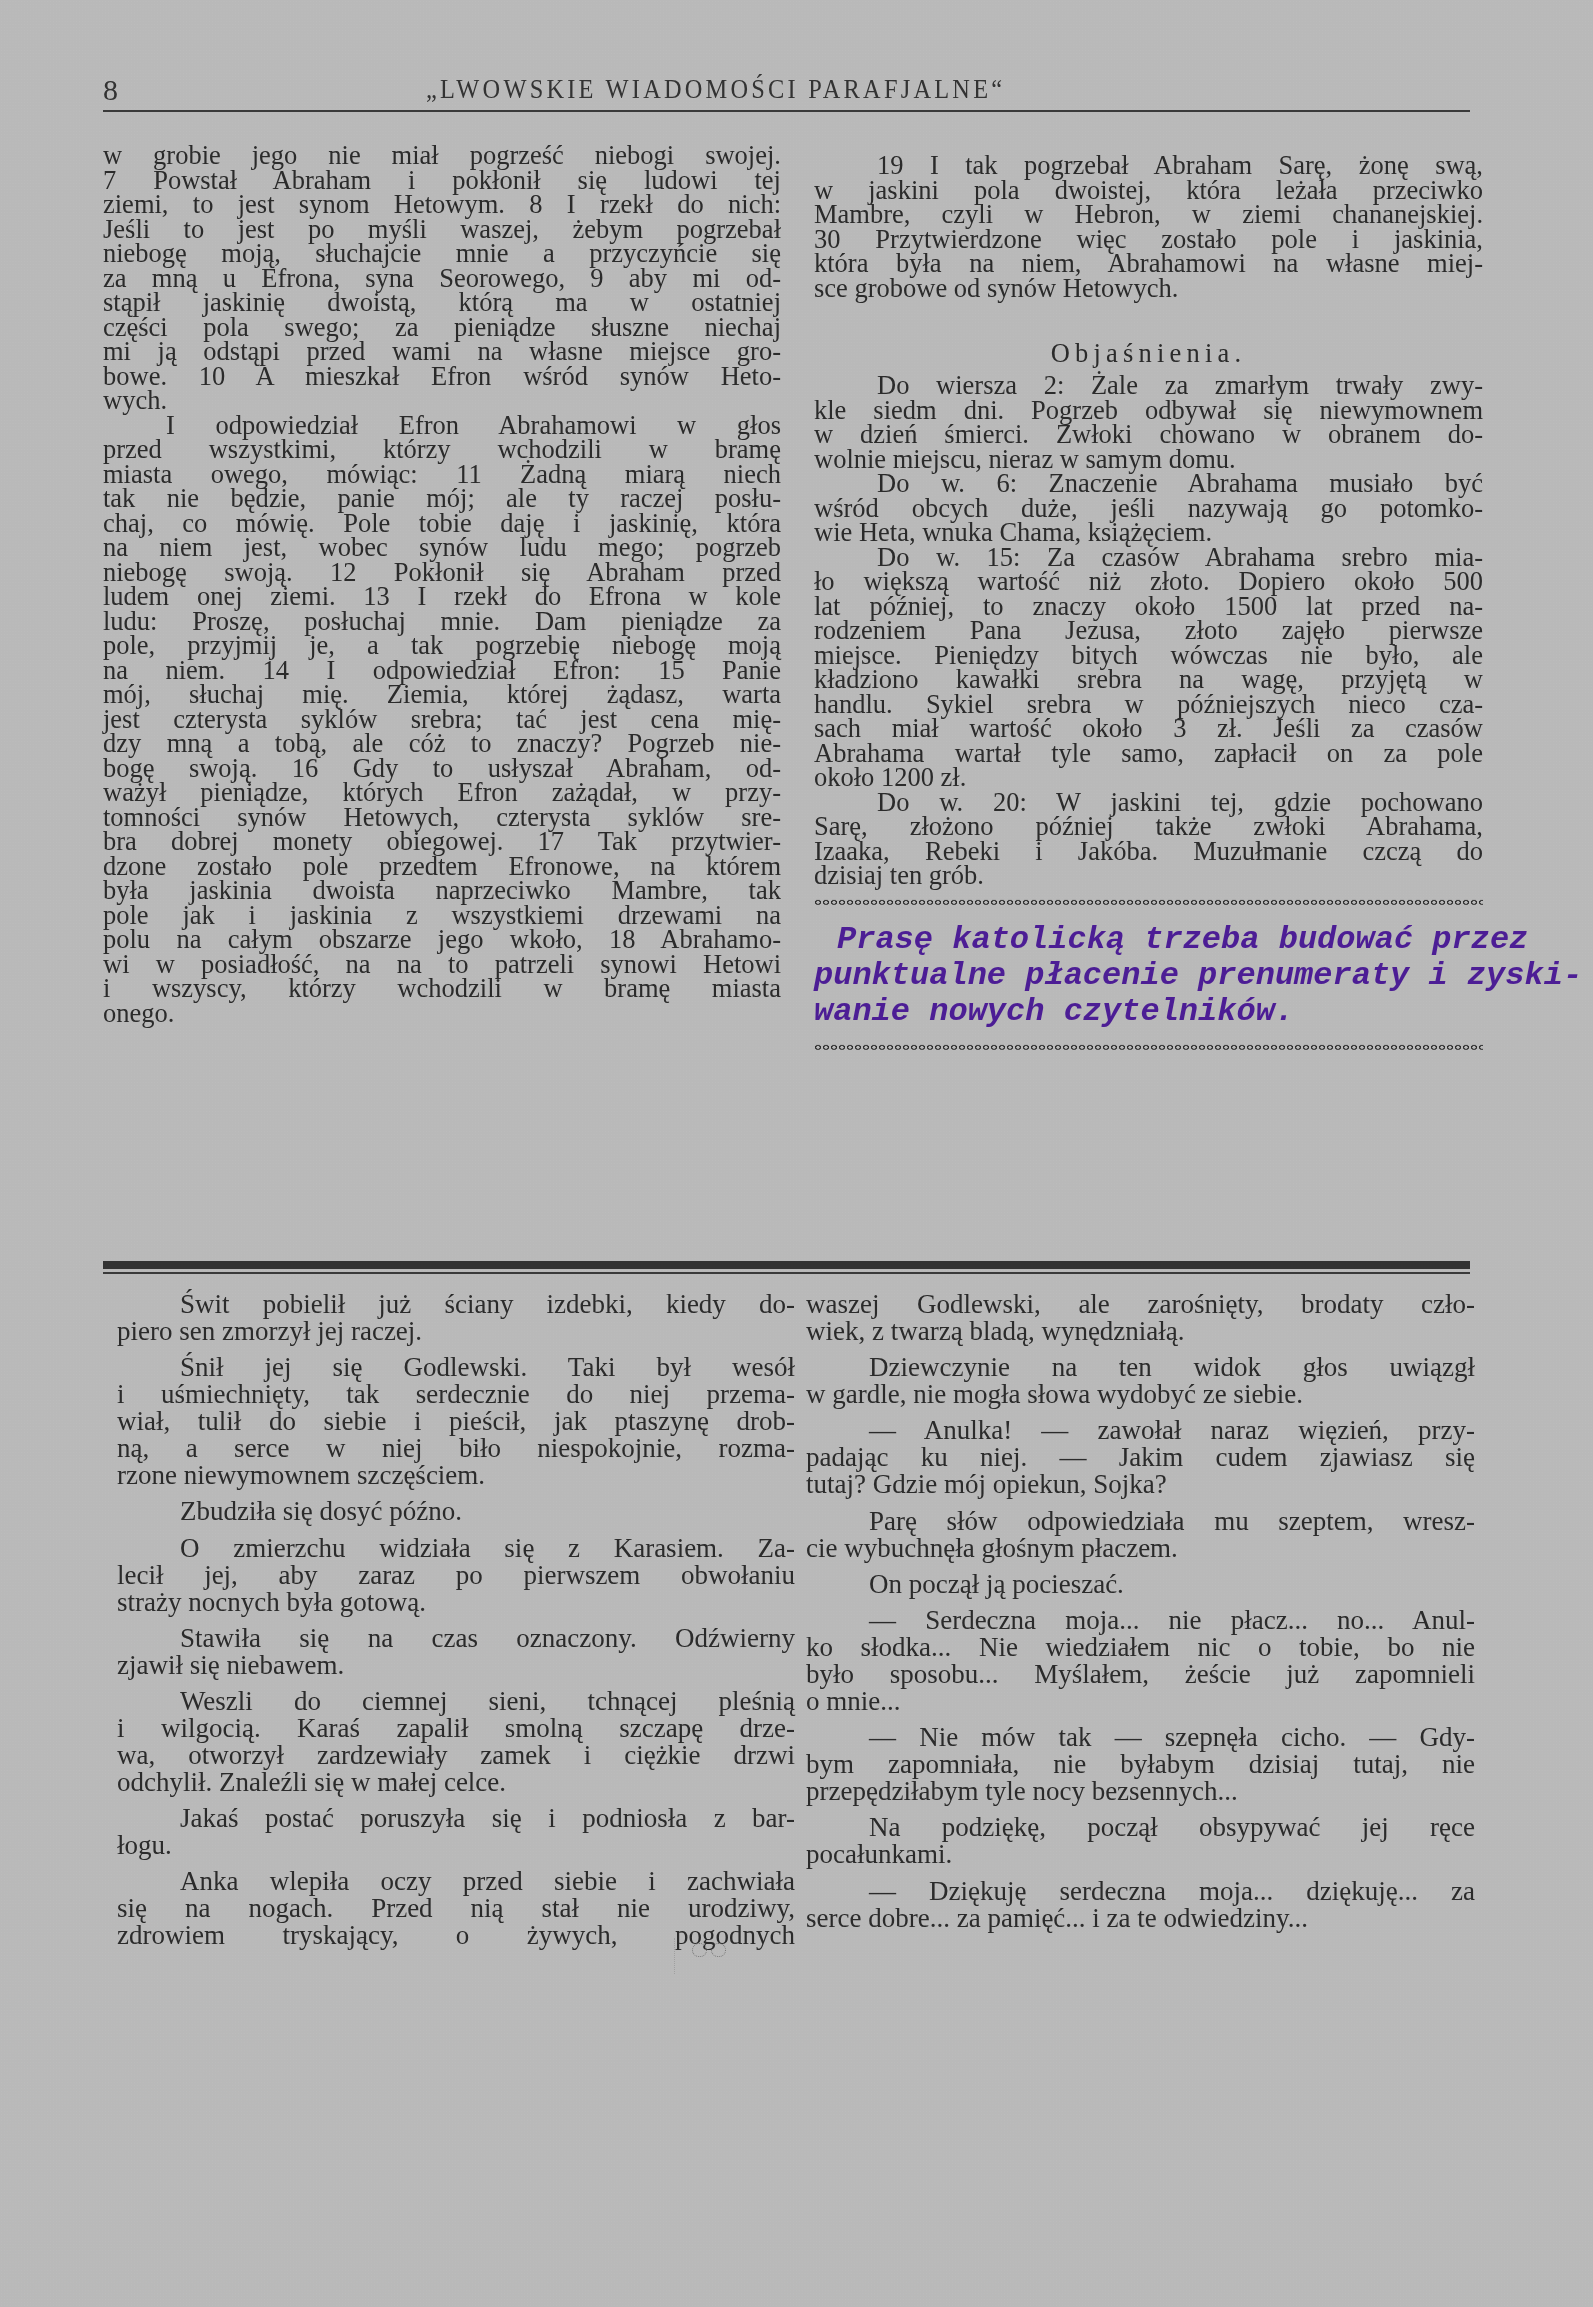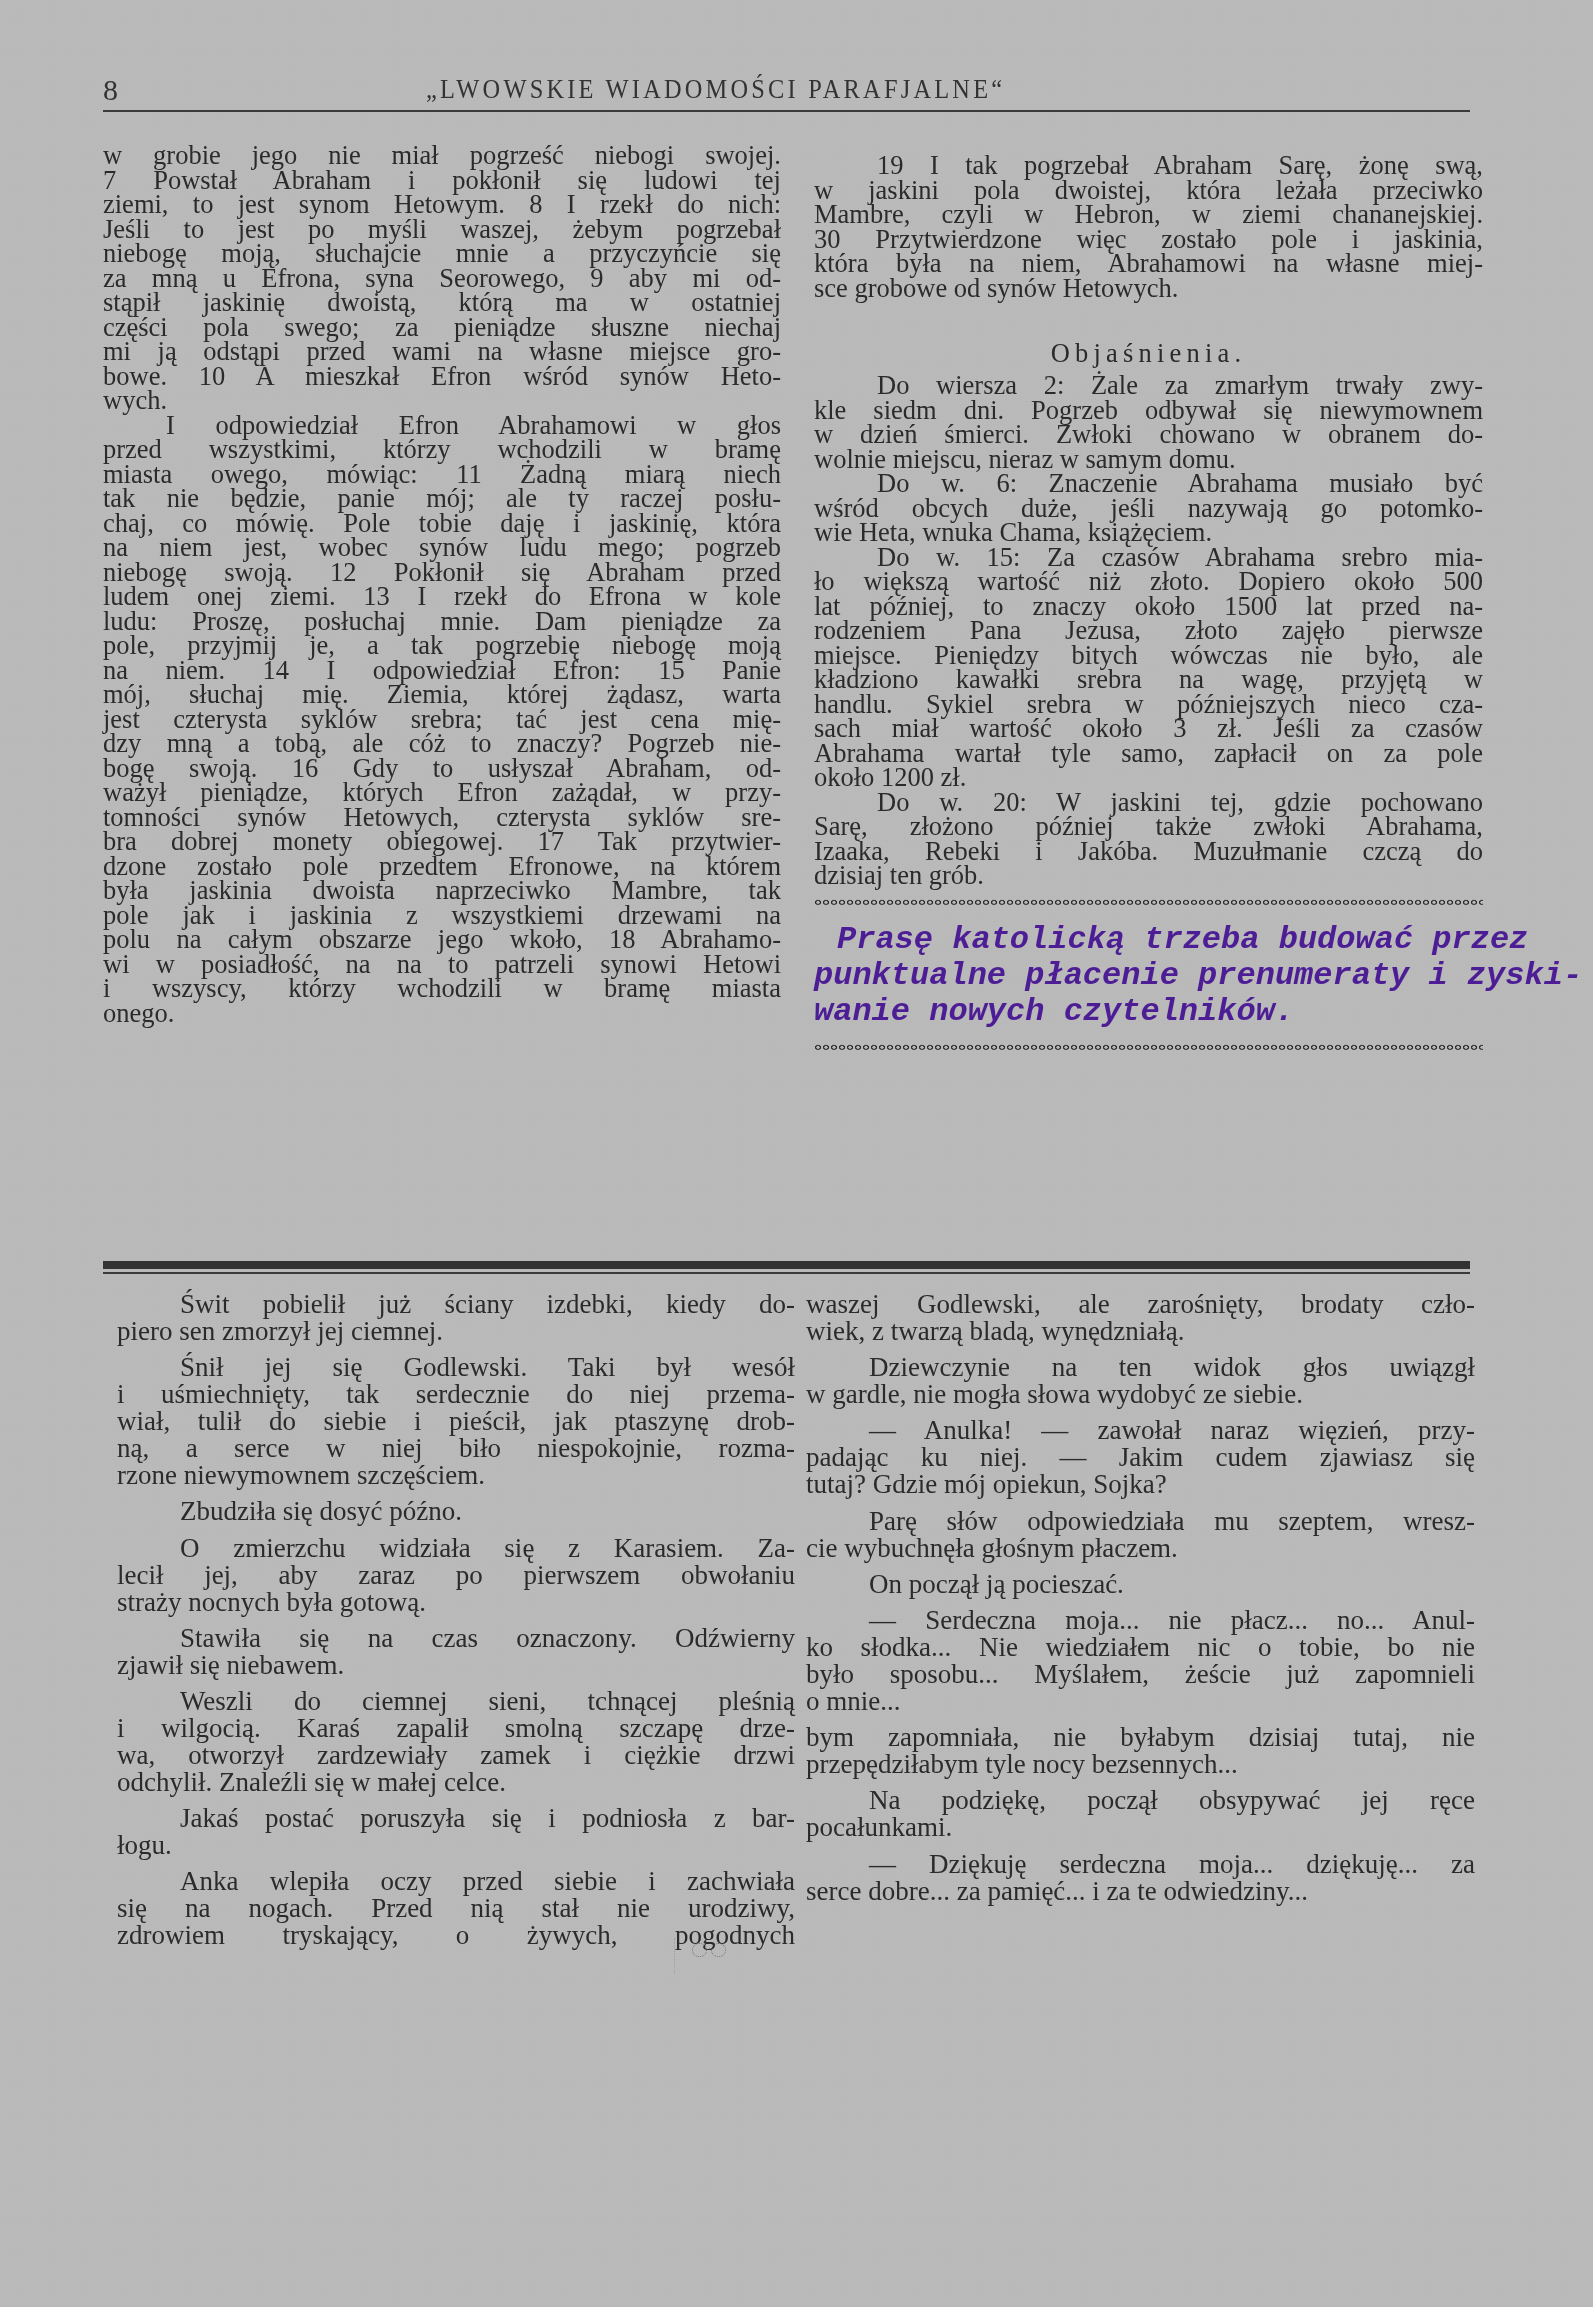--- a/index.html
+++ b/index.html
@@ -285,21 +285,21 @@
     <span class="ornament"></span>
   </div>
 
   <div class="section-rule">
     <div class="thick"></div>
     <div class="thin"></div>
   </div>
 
   <div class="col bottom-left" id="story-left">
       <span class="line indent">Świt pobielił już ściany izdebki, kiedy do-</span>
-      <span class="line  last">piero sen zmorzył jej ciemnej.</span>
+      <span class="line  last">piero sen zmorzył jej raczej.</span>
       <span class="gap"></span>
       <span class="line indent">Śnił jej się Godlewski. Taki był wesół</span>
       <span class="line ">i uśmiechnięty, tak serdecznie do niej przema-</span>
       <span class="line ">wiał, tulił do siebie i pieścił, jak ptaszynę drob-</span>
       <span class="line ">ną, a serce w niej biło niespokojnie, rozma-</span>
       <span class="line  last">rzone niewymownem szczęściem.</span>
       <span class="gap"></span>
       <span class="line indent last">Zbudziła się dosyć późno.</span>
       <span class="gap"></span>
       <span class="line indent">O zmierzchu widziała się z Karasiem. Za-</span>
@@ -335,20 +335,21 @@
       <span class="line indent">Parę słów odpowiedziała mu szeptem, wresz-</span>
       <span class="line  last">cie wybuchnęła głośnym płaczem.</span>
       <span class="gap"></span>
       <span class="line indent last">On począł ją pocieszać.</span>
       <span class="gap"></span>
       <span class="line indent">— Serdeczna moja... nie płacz... no... Anul-</span>
       <span class="line ">ko słodka... Nie wiedziałem nic o tobie, bo nie</span>
       <span class="line ">było sposobu... Myślałem, żeście już zapomnieli</span>
       <span class="line  last">o mnie...</span>
       <span class="gap"></span>
+      <span class="line indent">— Nie mów tak — szepnęła cicho. — Gdy-</span>
       <span class="line ">bym zapomniała, nie byłabym dzisiaj tutaj, nie</span>
       <span class="line  last">przepędziłabym tyle nocy bezsennych...</span>
       <span class="gap"></span>
       <span class="line indent">Na podziękę, począł obsypywać jej ręce</span>
       <span class="line  last">pocałunkami.</span>
       <span class="gap"></span>
       <span class="line indent">— Dziękuję serdeczna moja... dziękuję... za</span>
       <span class="line  last">serce dobre... za pamięć... i za te odwiedziny...</span>
     </div>
 

